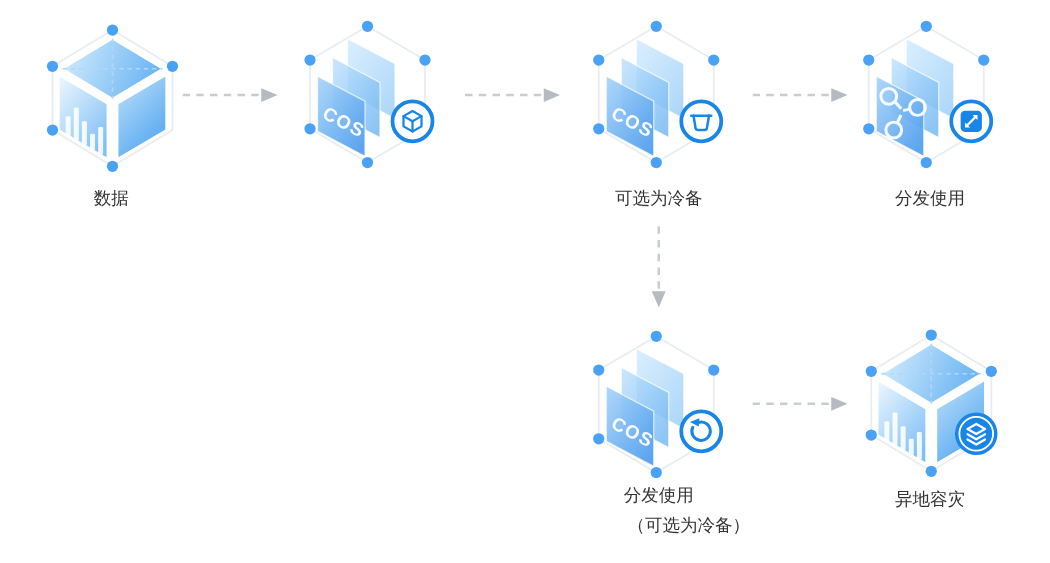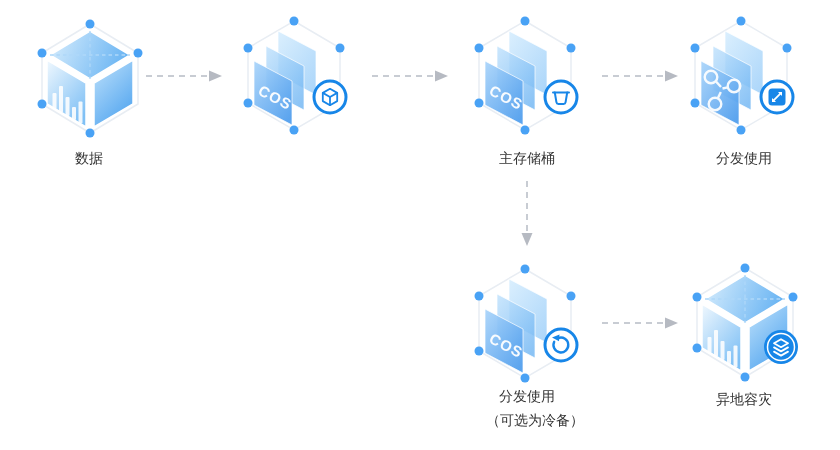--- a/index.html
+++ b/index.html
@@ -134,21 +134,21 @@
       </g>
       <g transform="translate(96,82)">
         <circle r="16" fill="#ffffff" stroke="#1786e8" stroke-width="3"></circle>
         <g fill="none" stroke="#1786e8" stroke-width="2" stroke-linecap="round" stroke-linejoin="round">
           <line x1="-8" y1="-4.5" x2="8" y2="-4.5"></line>
           <path d="M -6.2,-4.5 L -4.6,5.2 Q -4.3,7 -2.6,7 L 2.6,7 Q 4.3,7 4.6,5.2 L 6.2,-4.5"></path>
         </g>
       </g>
     </svg>
   </div>
-  <div class="node-label" style="left:427px;top:148px">主存储桶</div>
+  <div class="node-label" style="left:427px;top:148px">可选为冷备</div>
 
   <div class="flow-arrow" style="left:602px;top:68px">
     <svg width="80" height="16">
         <line x1="0" y1="8" x2="63" y2="8" stroke="#c8ccd3" stroke-width="2" stroke-dasharray="6 5"></line>
         <polygon points="63,2.5 76,8 63,13.5" fill="#b6bac2"></polygon>
       </svg>
   </div>
 
   <div class="flow-arrow" style="left:519px;top:181px">
     <svg width="16" height="68">
@@ -206,21 +206,21 @@
           <circle cx="14" cy="33" r="4.5"></circle>
       </g>
       <g transform="translate(96,82)">
         <circle r="16" fill="#ffffff" stroke="#1786e8" stroke-width="3"></circle>
         <path d="M -2.5,-7 A 7.4,7.4 0 1 1 -6.8,-3.2" fill="none" stroke="#1786e8" stroke-width="2.4" stroke-linecap="round"></path>
         <polygon points="-9,-7.5 -1.5,-10.5 -2,-3.8" fill="#1786e8"></polygon>
       </g>
     </svg>
   </div>
   <div class="node-label" style="left:427px;top:386px">分发使用</div>
-  <div class="node-label" style="left:435px;top:410px">（可选为冷备）</div>
+  <div class="node-label" style="left:451px;top:410px">（可选为冷备）</div>
 
   <div class="flow-arrow" style="left:602px;top:315px">
     <svg width="80" height="16">
         <line x1="0" y1="8" x2="63" y2="8" stroke="#c8ccd3" stroke-width="2" stroke-dasharray="6 5"></line>
         <polygon points="63,2.5 76,8 63,13.5" fill="#b6bac2"></polygon>
       </svg>
   </div>
 
   <div class="node-icon" style="left:685px;top:260px">
     <svg width="120" height="125" viewBox="0 0 120 125">

